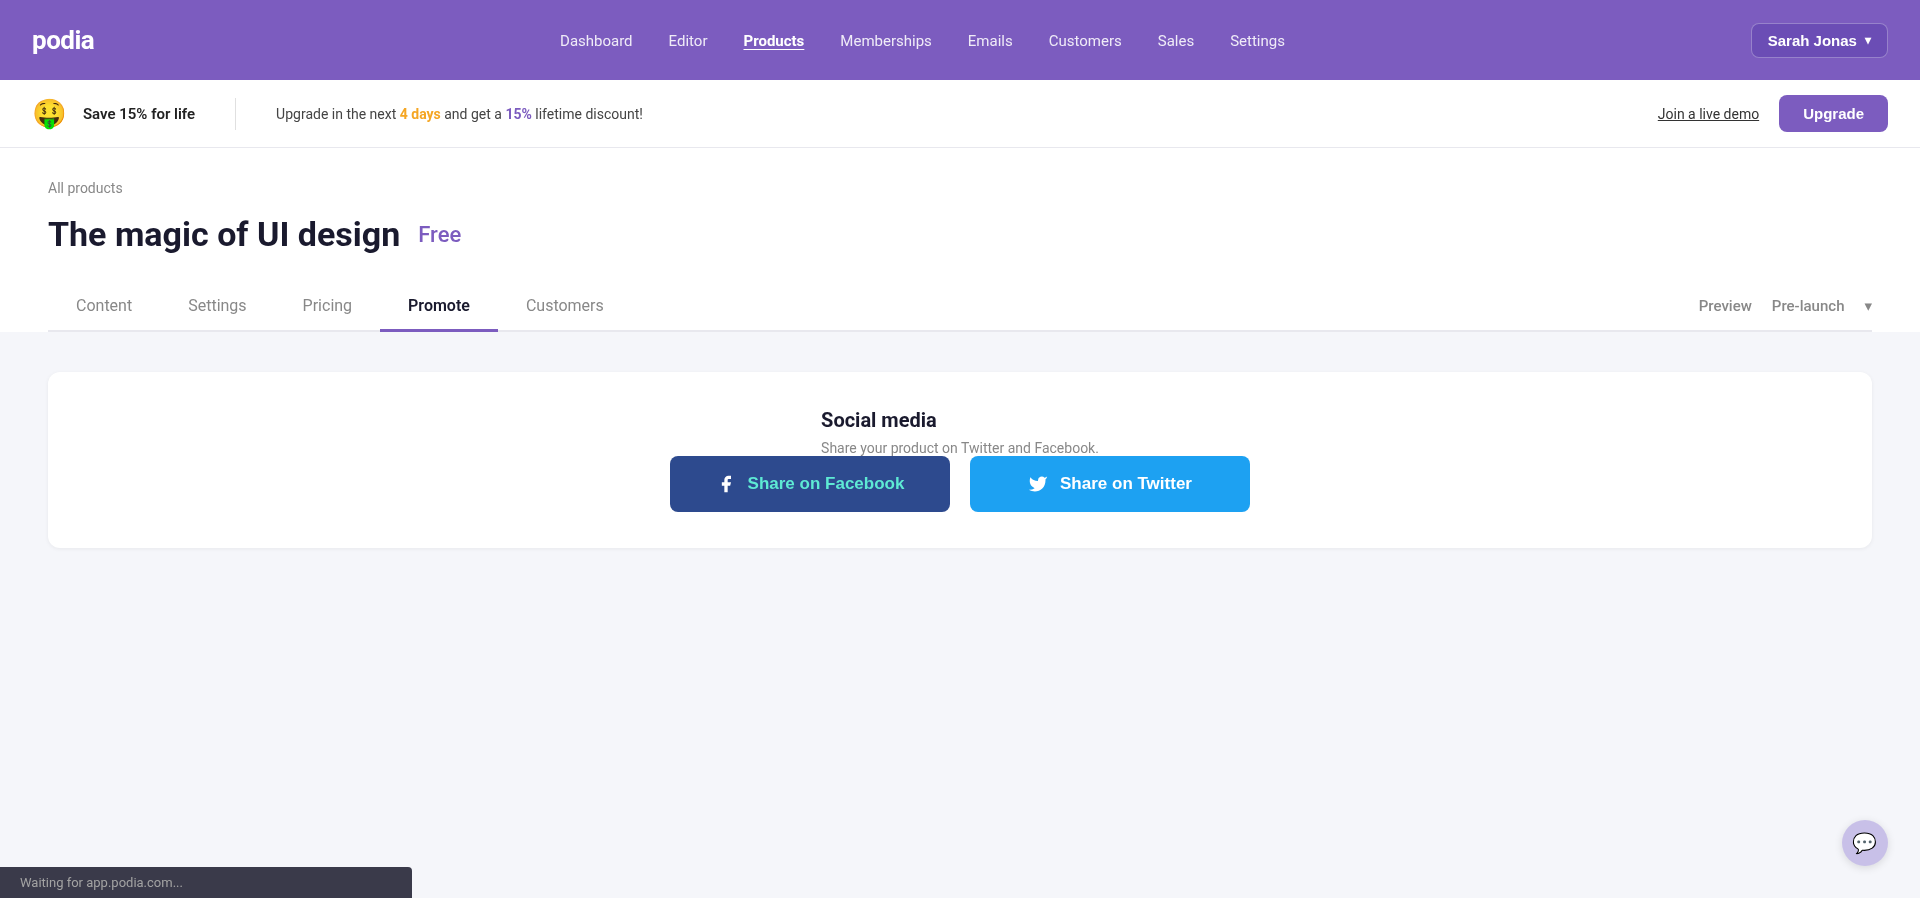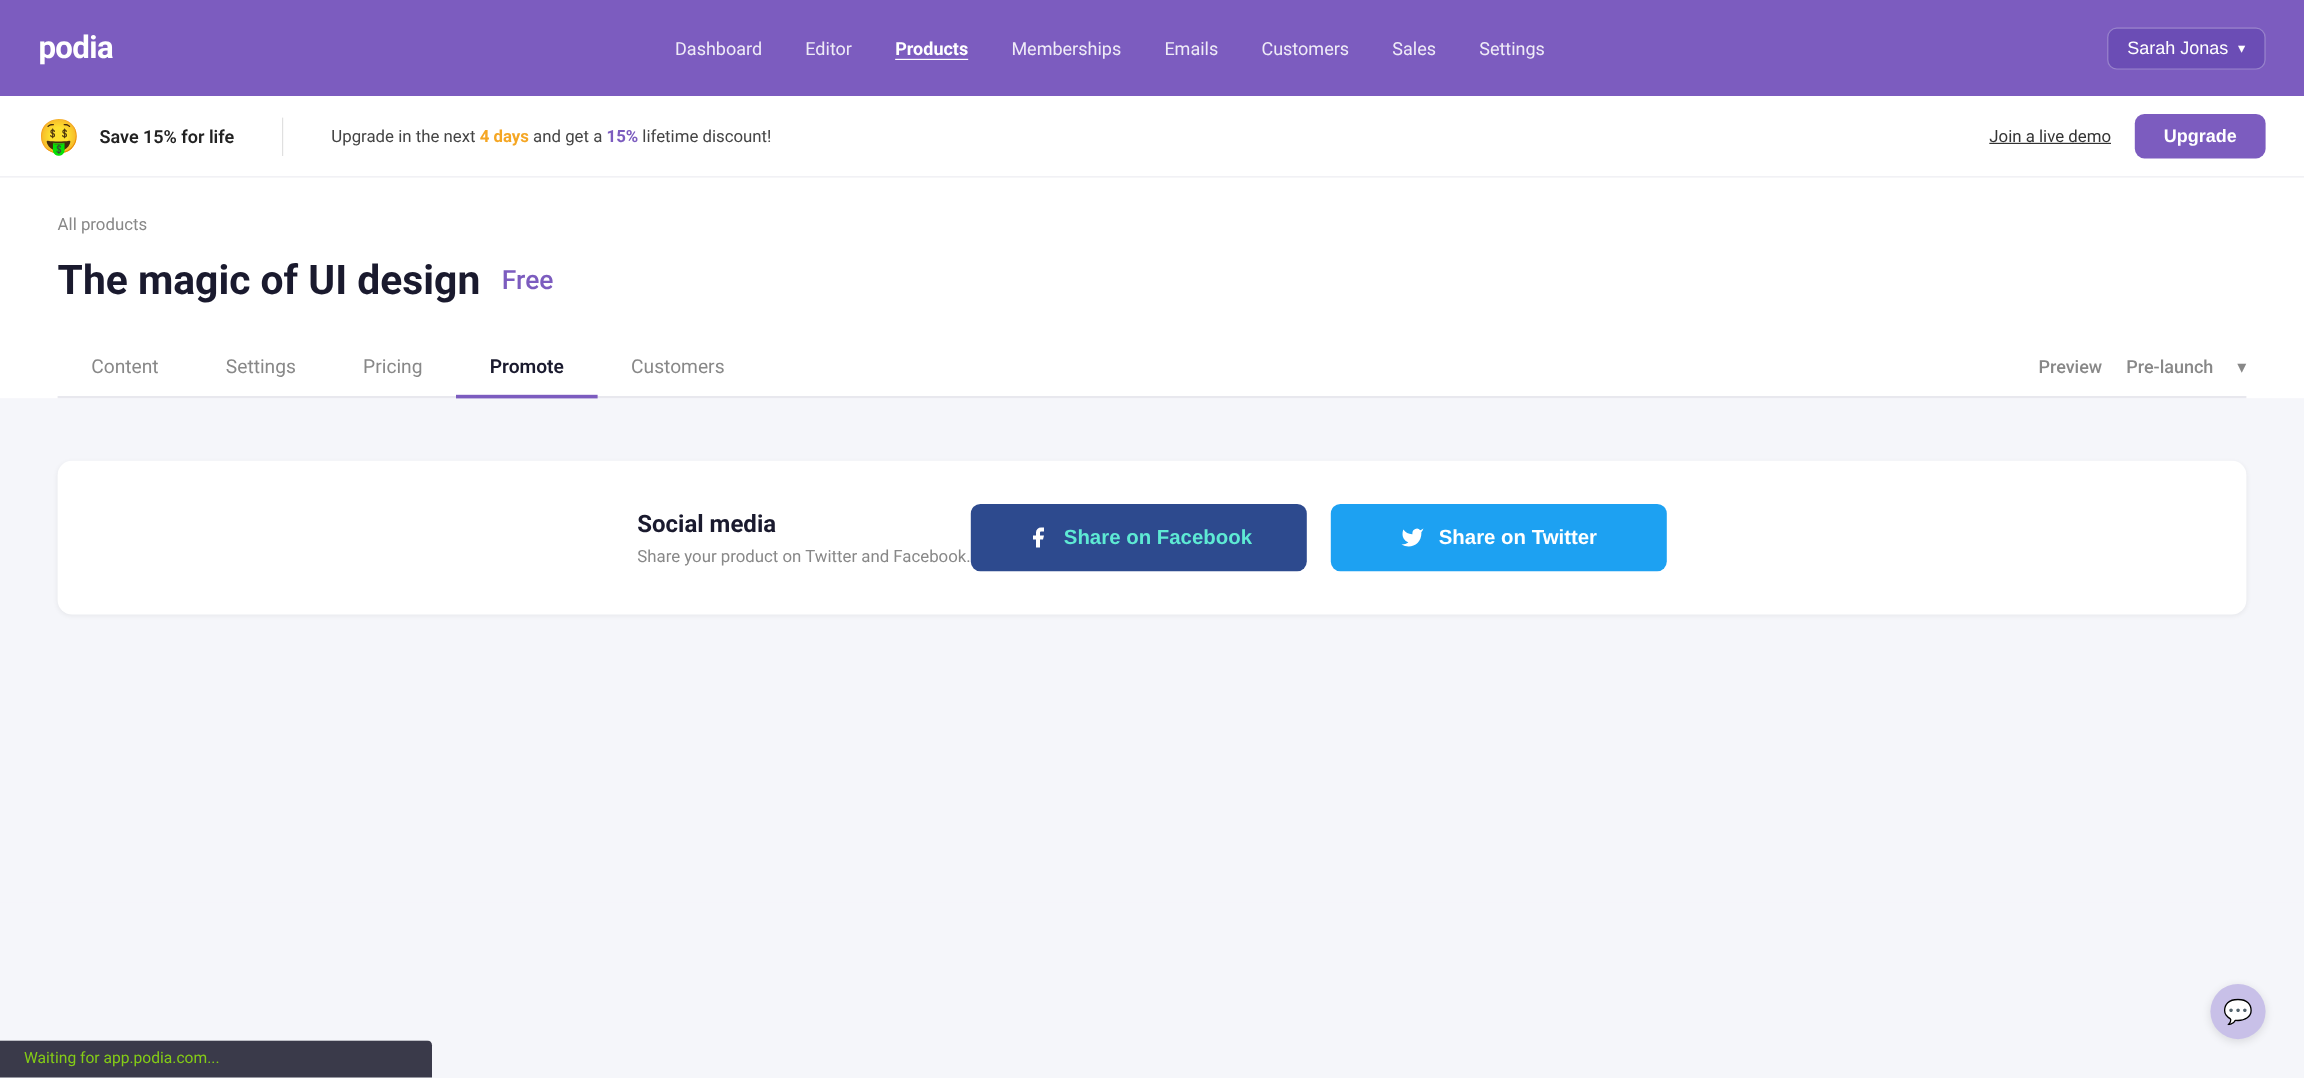--- a/index.html
+++ b/index.html
@@ -38,21 +38,21 @@
       text-decoration: underline;
       text-underline-offset: 3px;
     }
     .navbar-user {
       background: #6b4db5;
       border: 1.5px solid rgba(255,255,255,0.3);
       color: #fff;
       border-radius: 8px;
       padding: 8px 16px;
       font-size: 15px;
-      font-weight: 400;
+      font-weight: 700;
       display: flex;
       align-items: center;
       gap: 8px;
       cursor: pointer;
     }
     .navbar-user .chevron { font-size: 12px; }
 
     
     .banner {
       background: #fff;
@@ -190,26 +190,27 @@
     .section-area {
       background: #f5f6fa;
       min-height: 420px;
       padding: 40px 0 0 0;
     }
 
     
     .social-card {
       background: #fff;
       border-radius: 12px;
-      margin: 12px 48px;
+      margin: 0 48px;
       padding: 36px 40px;
       display: flex;
       align-items: center;
-      justify-content: center;
+      justify-content: flex-end;
       box-shadow: 0 1px 4px rgba(0,0,0,0.06);
+      flex-direction: column;
     }
     .social-card-left {}
     .social-card-title {
       font-size: 20px;
       font-weight: 700;
       color: #1a1a2e;
       margin-bottom: 8px;
     }
     .social-card-desc {
       font-size: 14px;
@@ -251,27 +252,27 @@
     }
     .fb-icon, .tw-icon {
       display: inline-flex;
       align-items: center;
       font-size: 18px;
     }
 
     
     .status-bar {
       background: #3a3a4a;
-      color: #84cc16;
+      color: #a3a3a3;
       font-size: 13px;
       padding: 8px 20px;
       position: fixed;
       bottom: 0;
       left: 0;
-      width: 360px;
+      width: 412px;
       border-radius: 0 4px 0 0;
     }
 
     
     .chat-bubble {
       width: 46px;
       height: 46px;
       border-radius: 50%;
       background: #c8c0e8;
       position: fixed;

